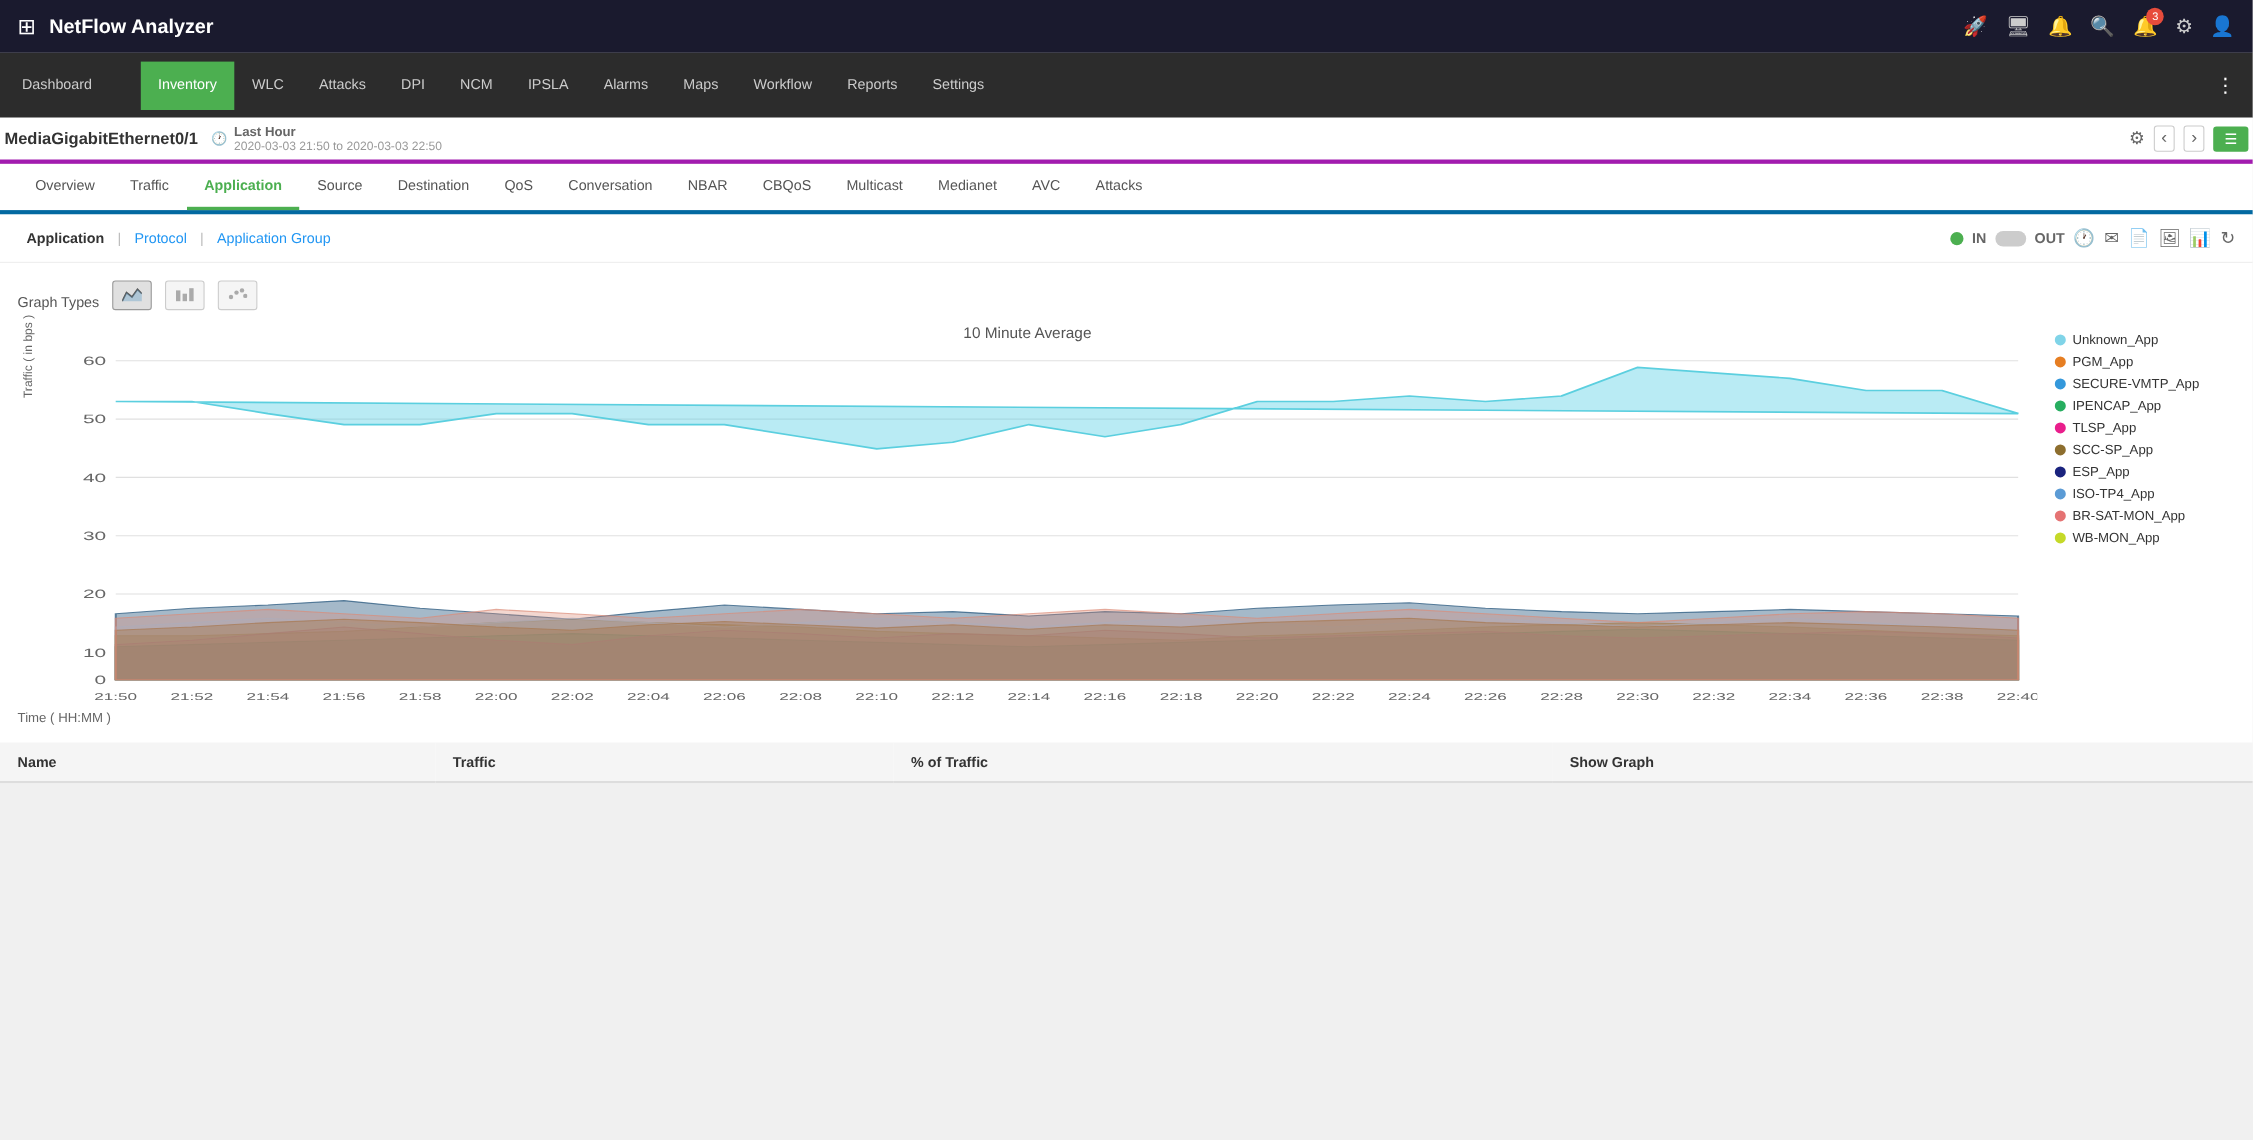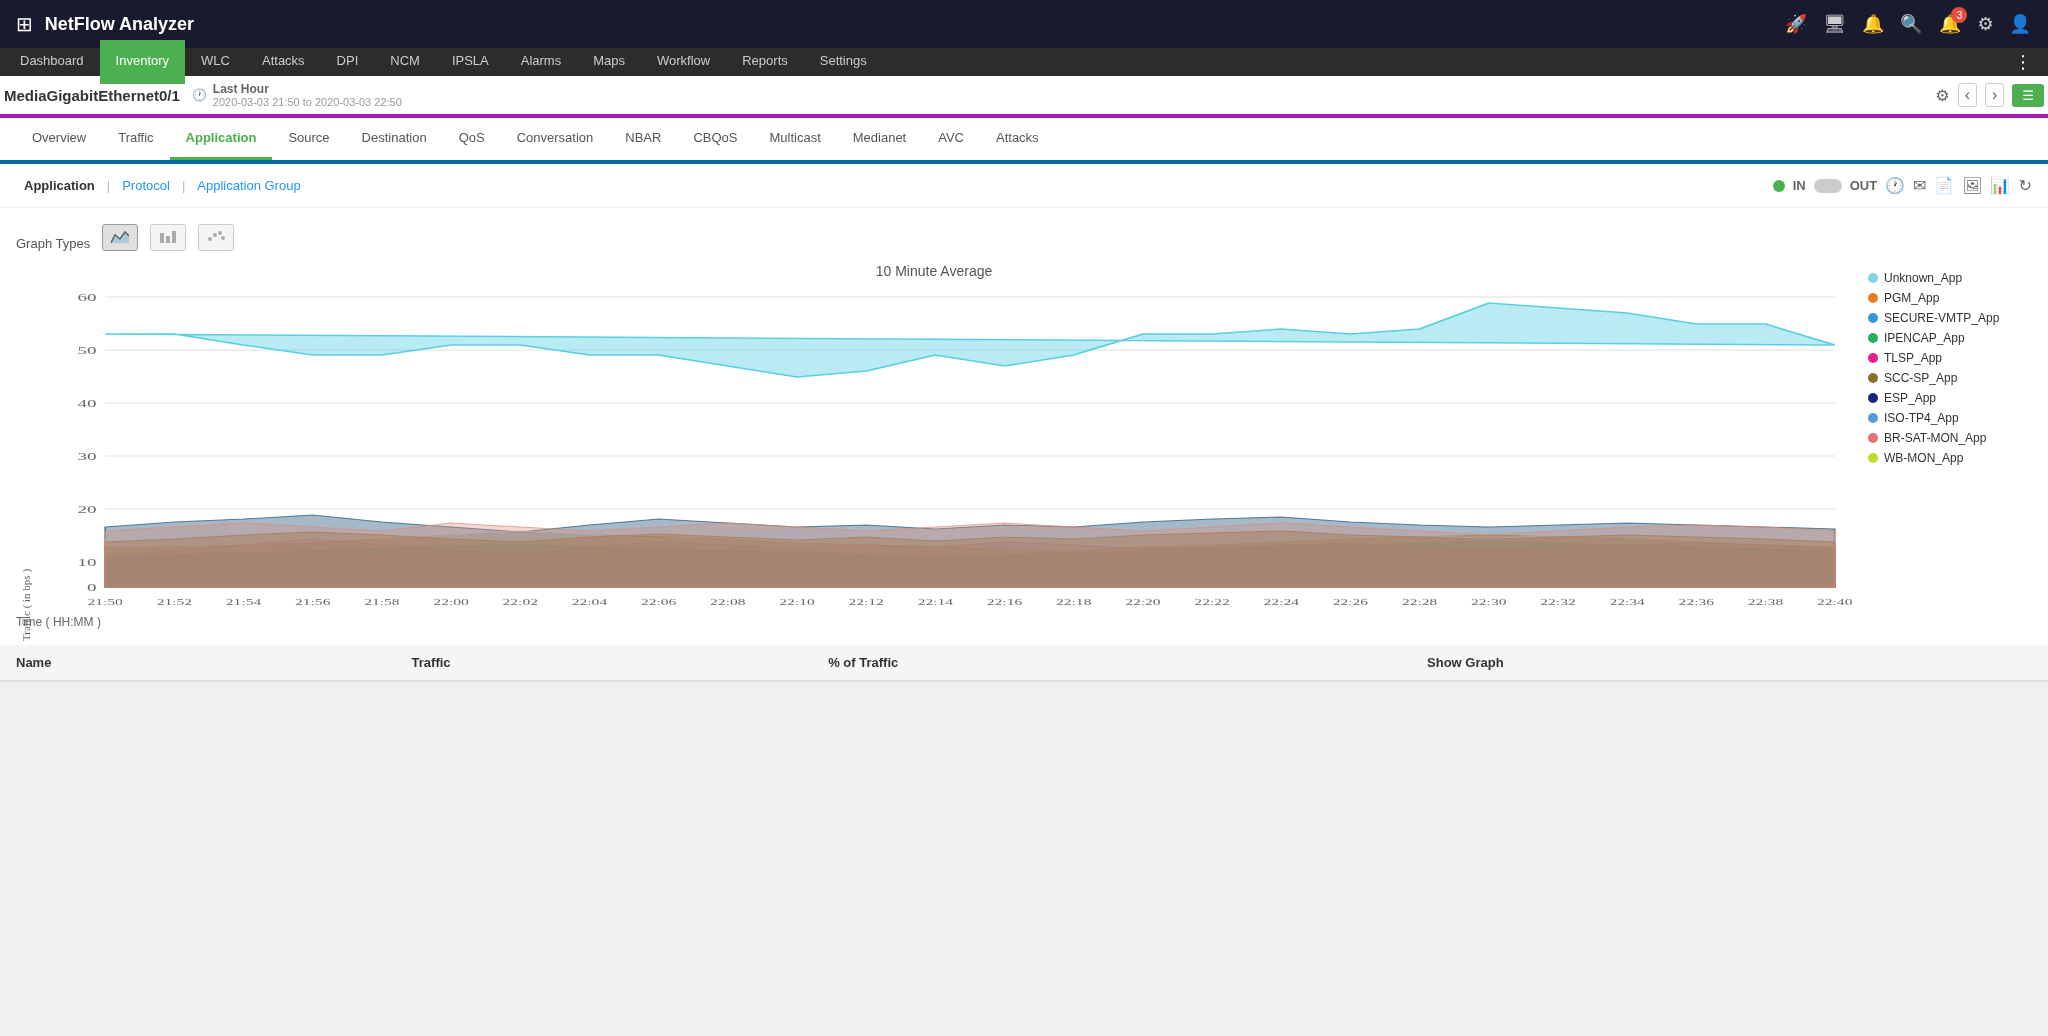--- a/index.html
+++ b/index.html
@@ -19,34 +19,34 @@
     .app-title { font-size: 18px; font-weight: bold; color: #fff; }
     .top-bar-right { display: flex; align-items: center; gap: 16px; color: #ccc; font-size: 18px; }
     .notification-badge { position: relative; }
     .badge { position: absolute; top: -6px; right: -6px; background: #e74c3c; color: #fff; border-radius: 50%; width: 16px; height: 16px; font-size: 10px; display: flex; align-items: center; justify-content: center; }
 
     
     .nav-bar {
       background: #2c2c2c;
       display: flex;
       align-items: center;
-      height: 28px;
+      height: 59px;
       padding: 0 4px;
     }
     .nav-item {
       color: #ccc;
       padding: 0 16px;
       height: 44px;
       display: flex;
       align-items: center;
       cursor: pointer;
       font-size: 13px;
       border-bottom: 3px solid transparent;
     }
-    .nav-item.active { background: #4caf50; color: #fff; border-radius: 0; }
+    .nav-item.active { background: #4caf50; color: #fff; border-radius: 0; margin-left: 28px; }
     .nav-more { margin-left: auto; color: #fff; padding: 0 12px; font-size: 18px; cursor: pointer; }
 
     
     .breadcrumb-bar {
       background: #fff;
       display: flex;
       align-items: center;
       padding: 6px 4px;
       border-bottom: 4px solid #a21caf;
       justify-content: space-between;
@@ -257,21 +257,21 @@
             <circle cx="8" cy="6" r="2" fill="#aaa"></circle>
             <circle cx="13" cy="4" r="2" fill="#aaa"></circle>
             <circle cx="16" cy="9" r="2" fill="#aaa"></circle>
           </svg>
       </button>
     </div>
 
     <div class="chart-container">
       <div class="chart-inner">
         <div class="chart-title">10 Minute Average</div>
-        <div style="display:flex; align-items:flex-end;font-family:Liberation Serif, serif;">
+        <div style="display:flex; align-items:flex-start;">
 
           <div style="display:flex; align-items:center; justify-content:center; width:20px;">
             <span style="transform:rotate(-90deg); white-space:nowrap; font-size:11px; color:#666; display:block; width:80px; text-align:center;">Traffic ( in bps )</span>
           </div>
 
           <div style="flex:1; position:relative;">
             <svg width="100%" height="320" viewBox="0 0 1050 320" preserveAspectRatio="none">
 
               <line x1="40" y1="10" x2="1040" y2="10" stroke="#e0e0e0" stroke-width="1"></line>
               <line x1="40" y1="63" x2="1040" y2="63" stroke="#e0e0e0" stroke-width="1"></line>

